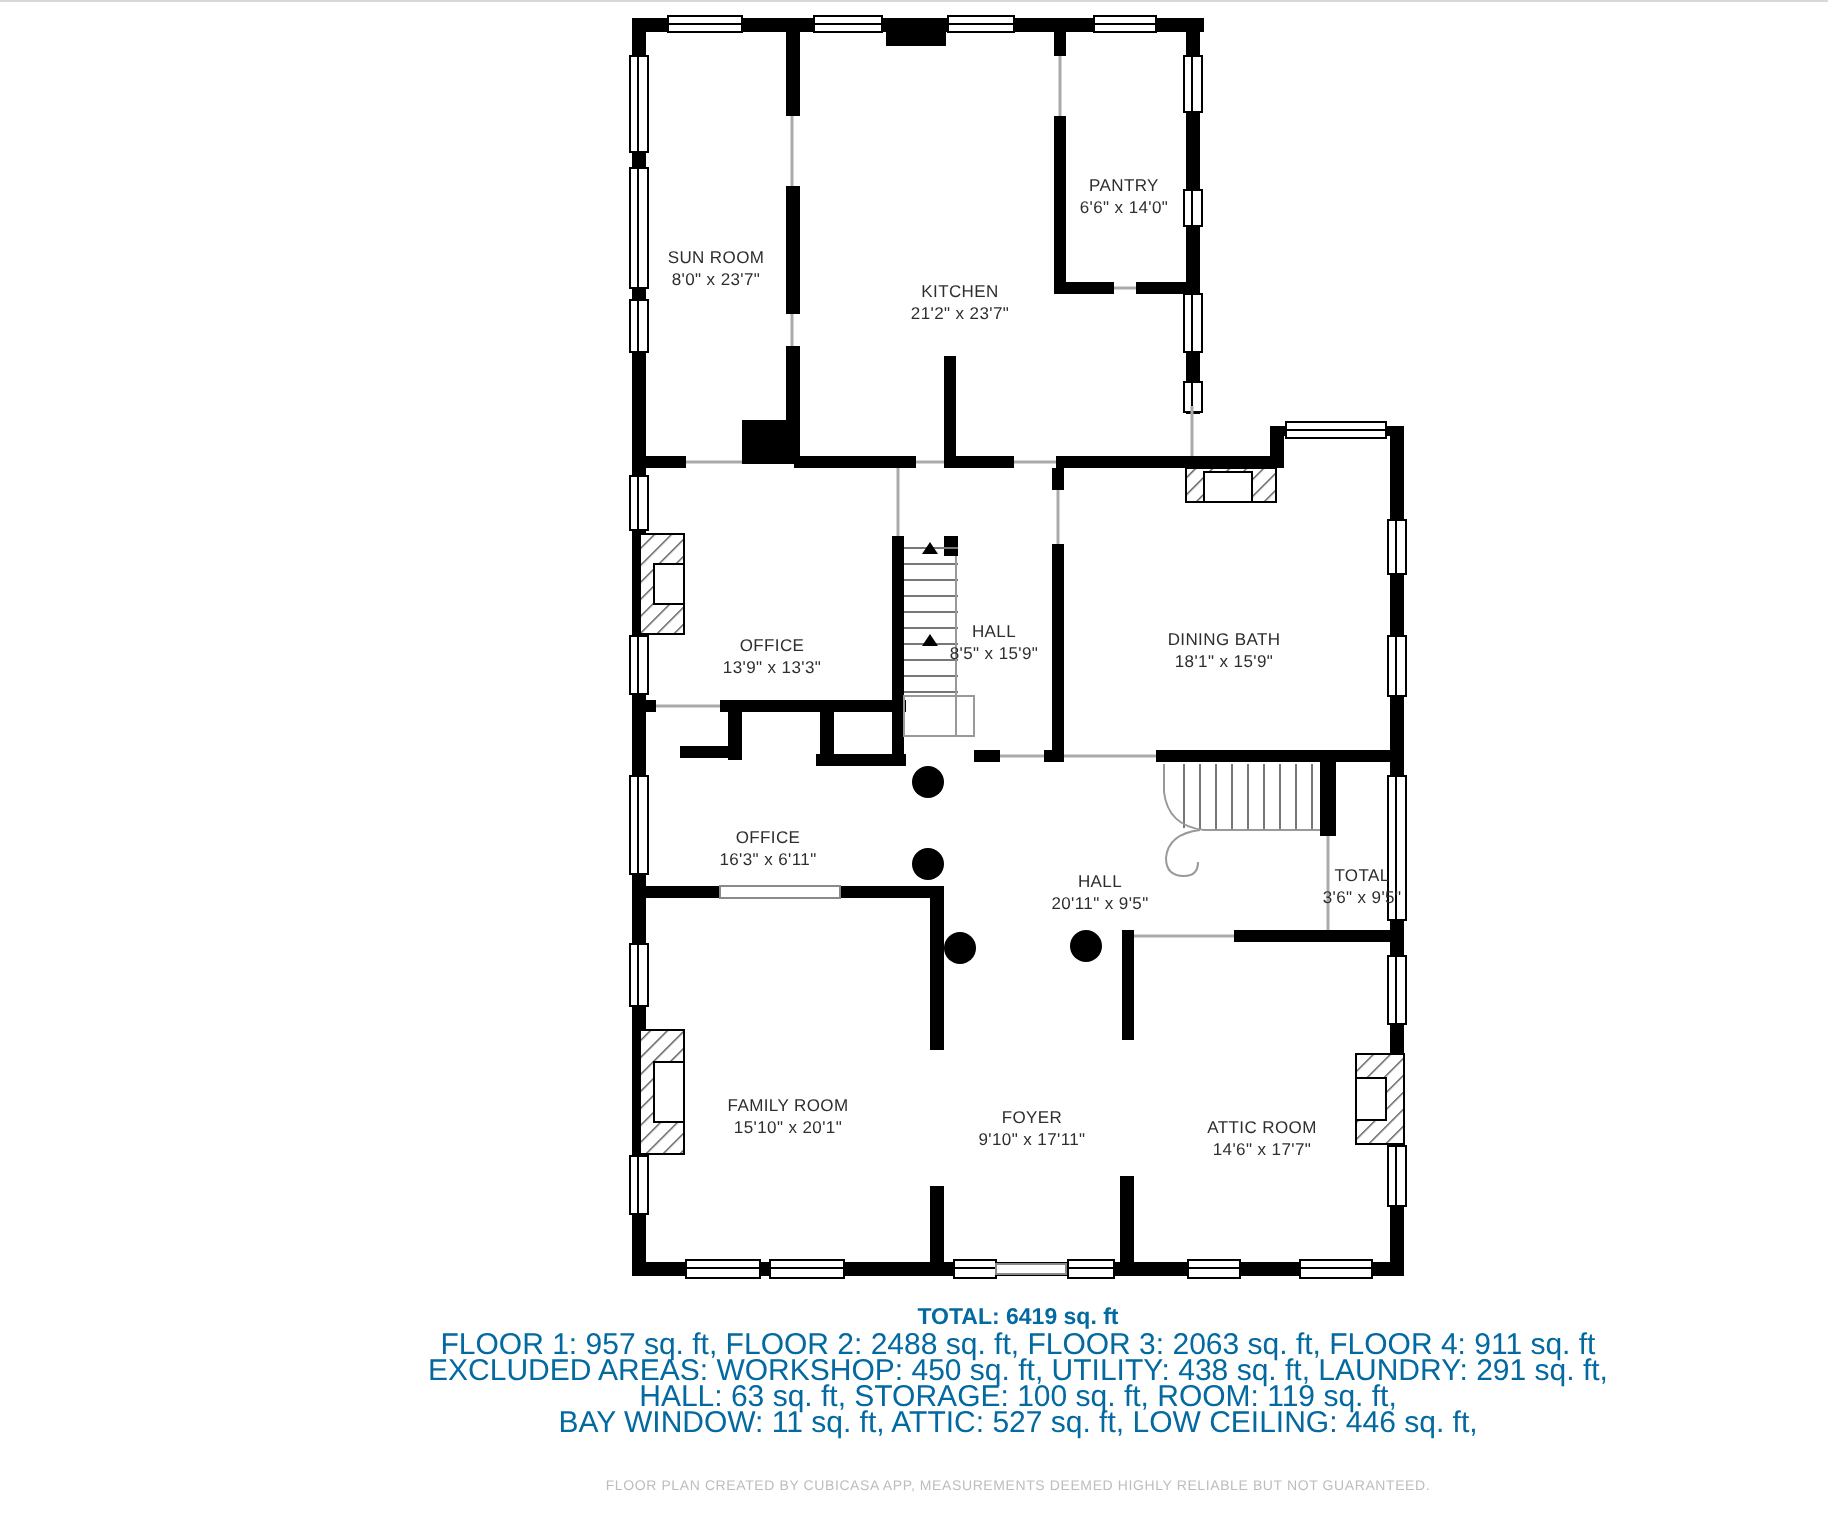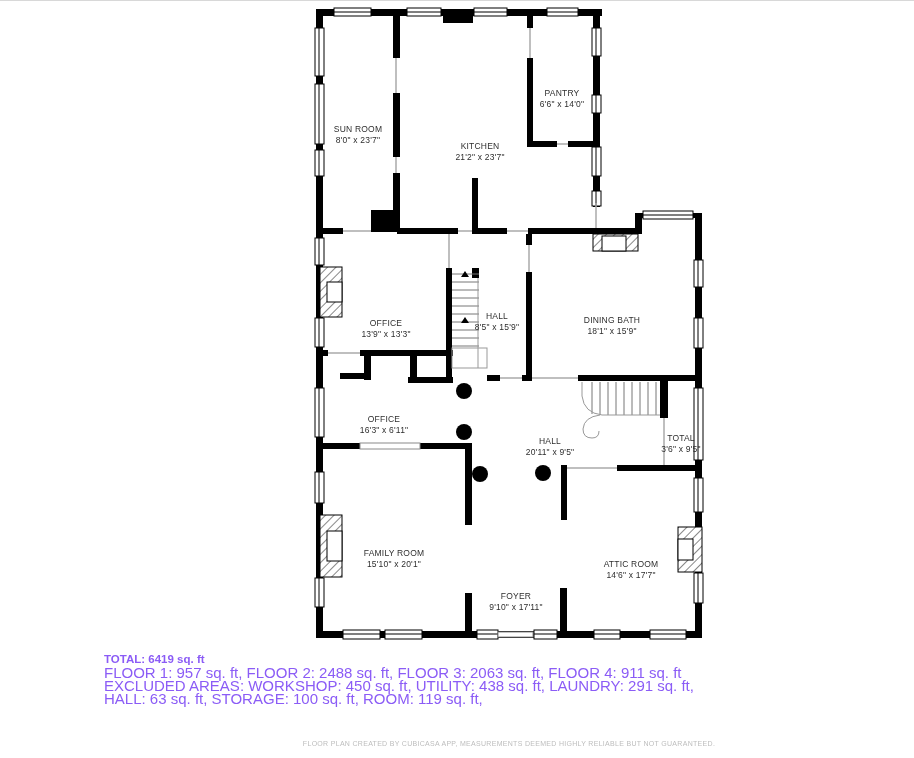--- a/index.html
+++ b/index.html
@@ -10,21 +10,21 @@
   .edge-line{position:absolute;left:0;top:0;width:914px;height:1px;background:#d8d8d8;}
   .plan-svg{position:absolute;left:0;top:0;}
   .room-label{
     position:absolute;transform:translate(-50%,-50%);
     text-align:center;color:#2e2e2e;font-size:8.5px;line-height:10.5px;
     letter-spacing:0.2px;white-space:nowrap;margin-top:12px;
   }
   .room-label .rname{display:block;}
   .room-label .rdims{display:block;}
   .summary{
-    position:absolute;left:104px;right:0;top:652px;color:#8b5cf6;
+    position:absolute;left:104px;right:0;top:652px;text-align:center;color:#0369a1;
   }
   .summary .total{font-size:11.5px;font-weight:bold;line-height:14px;}
   .summary .sline{font-size:15px;line-height:13px;}
   .disclaimer{
     position:absolute;left:104px;right:0;top:740px;text-align:center;
     color:#bdbdbd;font-size:7px;letter-spacing:0.3px;
   }
 </style>
 </head>
 <body>
@@ -268,30 +268,31 @@
     <span class="rdims">20'11" x 9'5"</span>
   </div>
   <div class="room-label" style="left:681px;top:431px">
     <span class="rname">TOTAL</span>
     <span class="rdims">3'6" x 9'5"</span>
   </div>
   <div class="room-label" style="left:394px;top:546px">
     <span class="rname">FAMILY ROOM</span>
     <span class="rdims">15'10" x 20'1"</span>
   </div>
-  <div class="room-label" style="left:516px;top:589px">
+  <div class="room-label" style="left:516px;top:552px">
     <span class="rname">FOYER</span>
     <span class="rdims">9'10" x 17'11"</span>
   </div>
   <div class="room-label" style="left:631px;top:557px">
     <span class="rname">ATTIC ROOM</span>
     <span class="rdims">14'6" x 17'7"</span>
   </div>
 
   <div class="summary">
     <div class="total">TOTAL: 6419 sq. ft</div>
     <div class="sline">FLOOR 1: 957 sq. ft, FLOOR 2: 2488 sq. ft, FLOOR 3: 2063 sq. ft, FLOOR 4: 911 sq. ft</div>
     <div class="sline">EXCLUDED AREAS: WORKSHOP: 450 sq. ft, UTILITY: 438 sq. ft, LAUNDRY: 291 sq. ft,</div>
     <div class="sline">HALL: 63 sq. ft, STORAGE: 100 sq. ft, ROOM: 119 sq. ft,</div>
+    <div class="sline">BAY WINDOW: 11 sq. ft, ATTIC: 527 sq. ft, LOW CEILING: 446 sq. ft,</div>
   </div>
 
   <div class="disclaimer">FLOOR PLAN CREATED BY CUBICASA APP, MEASUREMENTS DEEMED HIGHLY RELIABLE BUT NOT GUARANTEED.</div>
 </div>
 
 </body></html>

